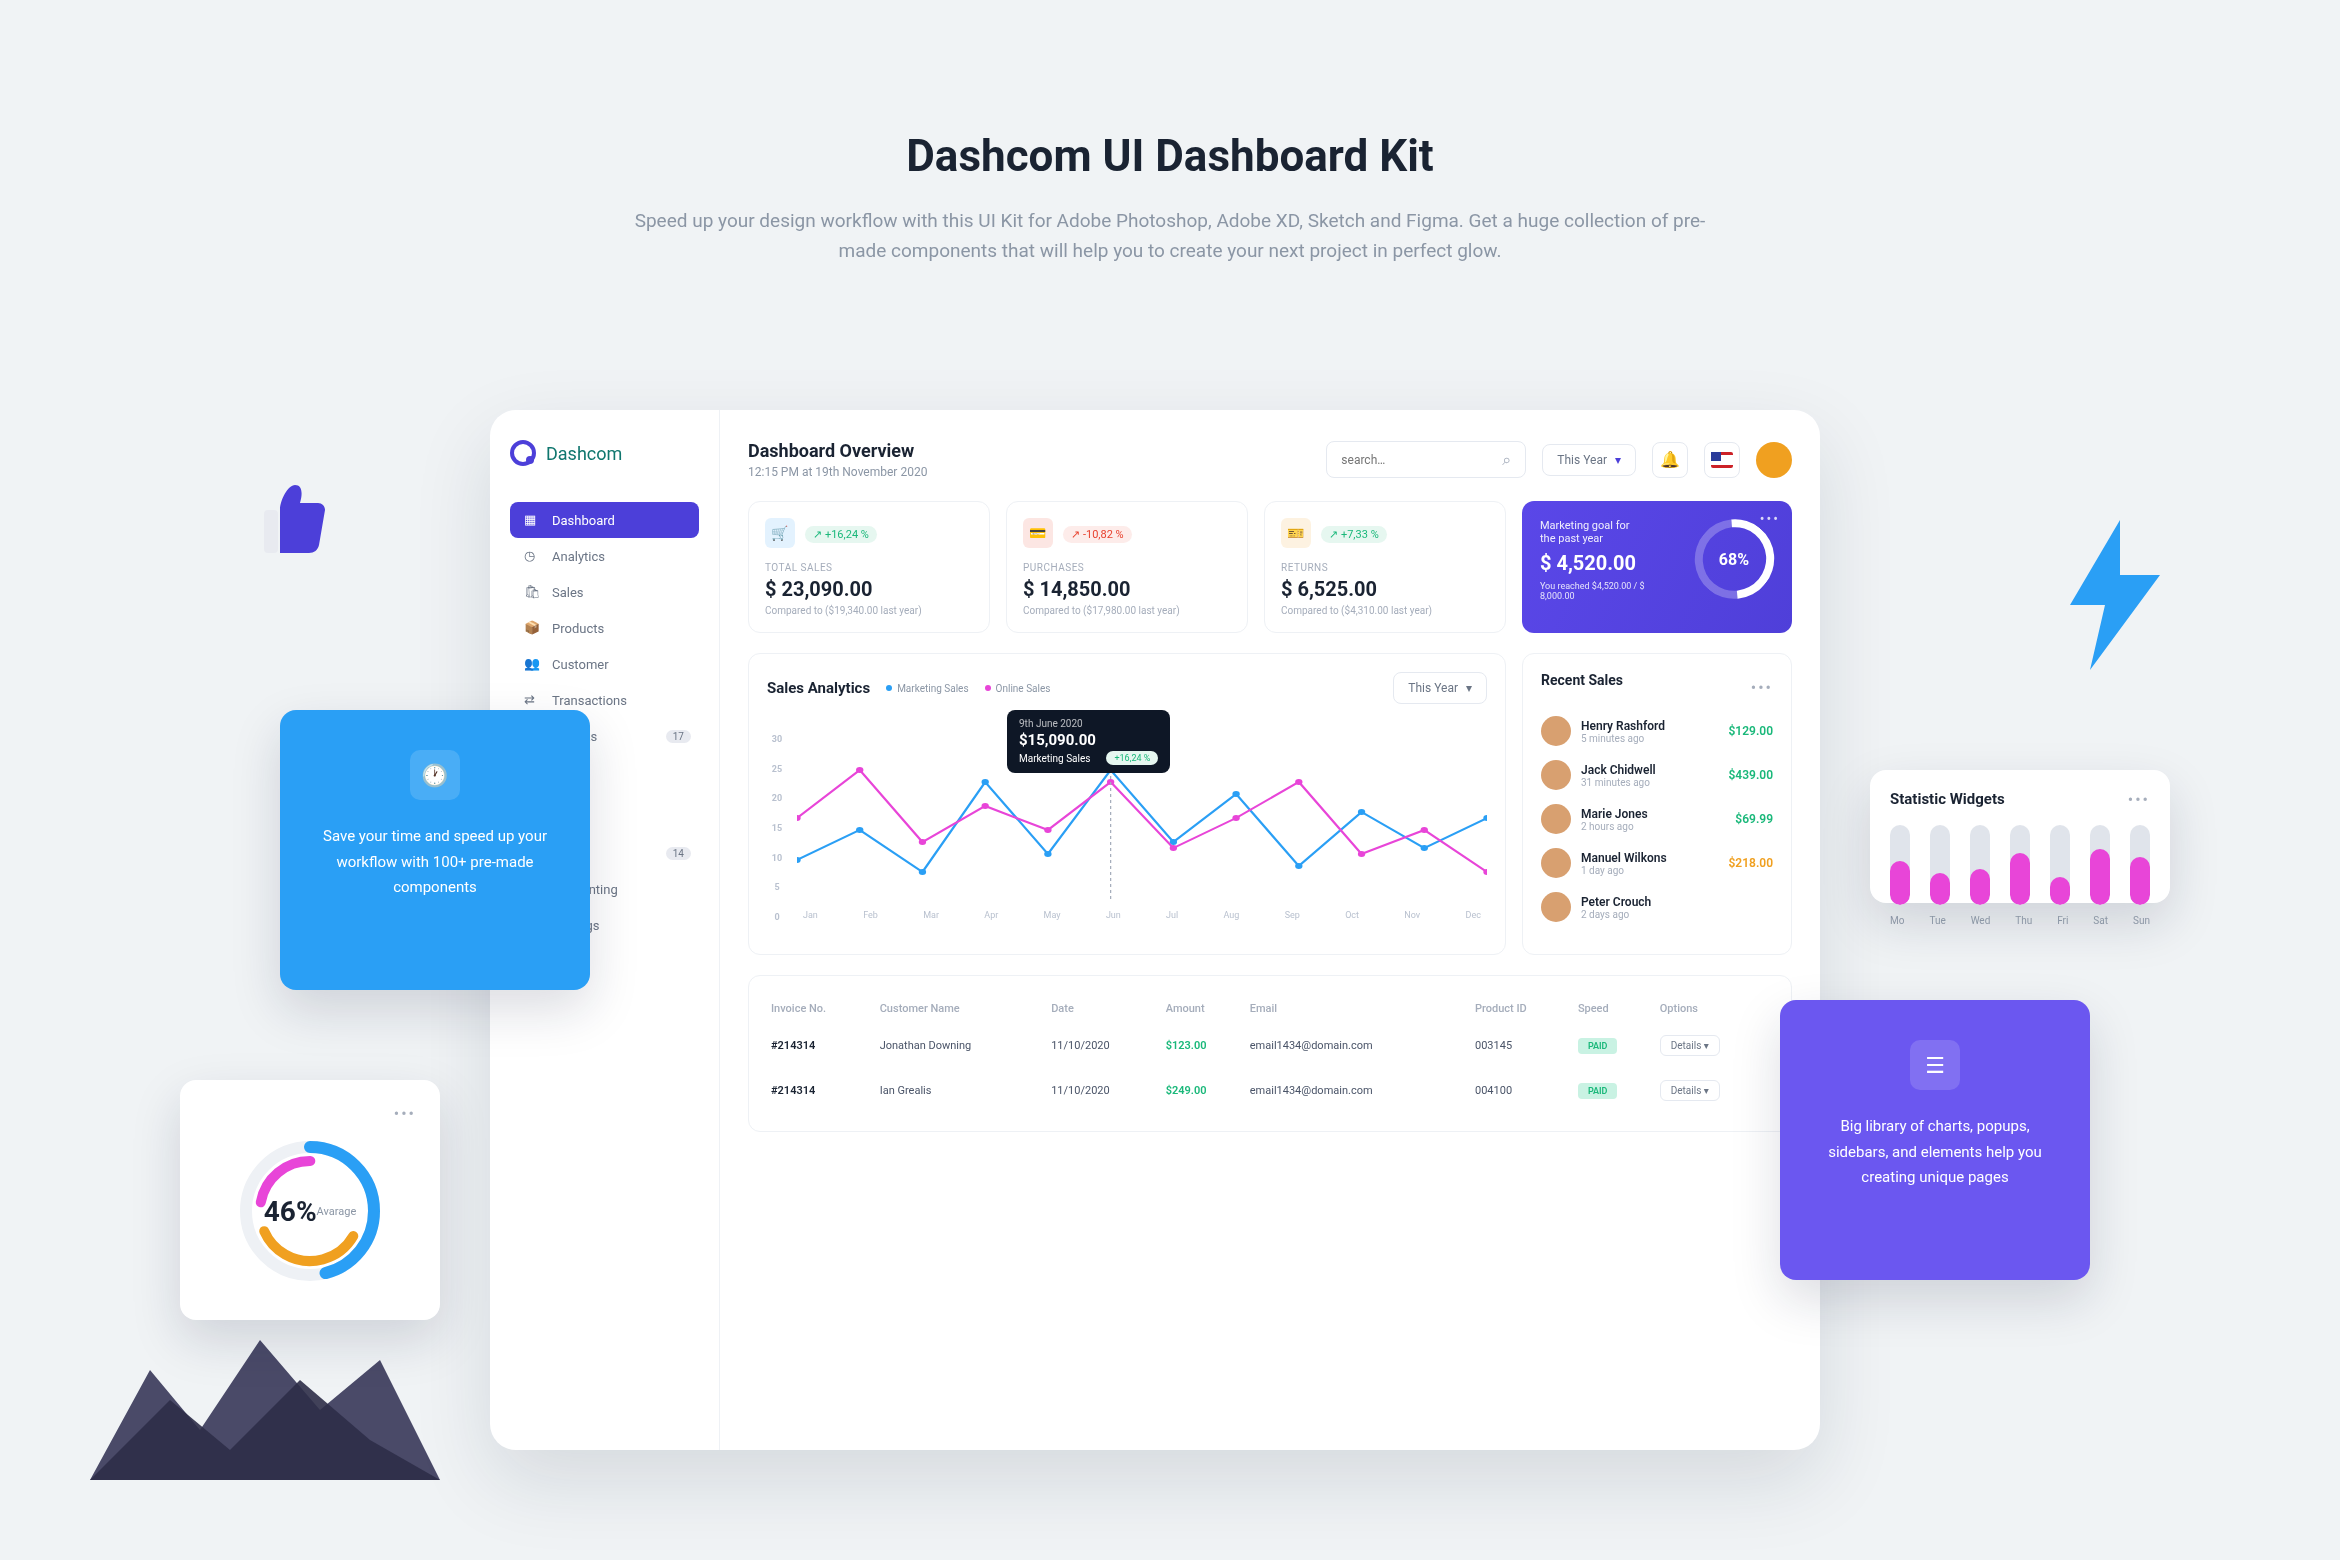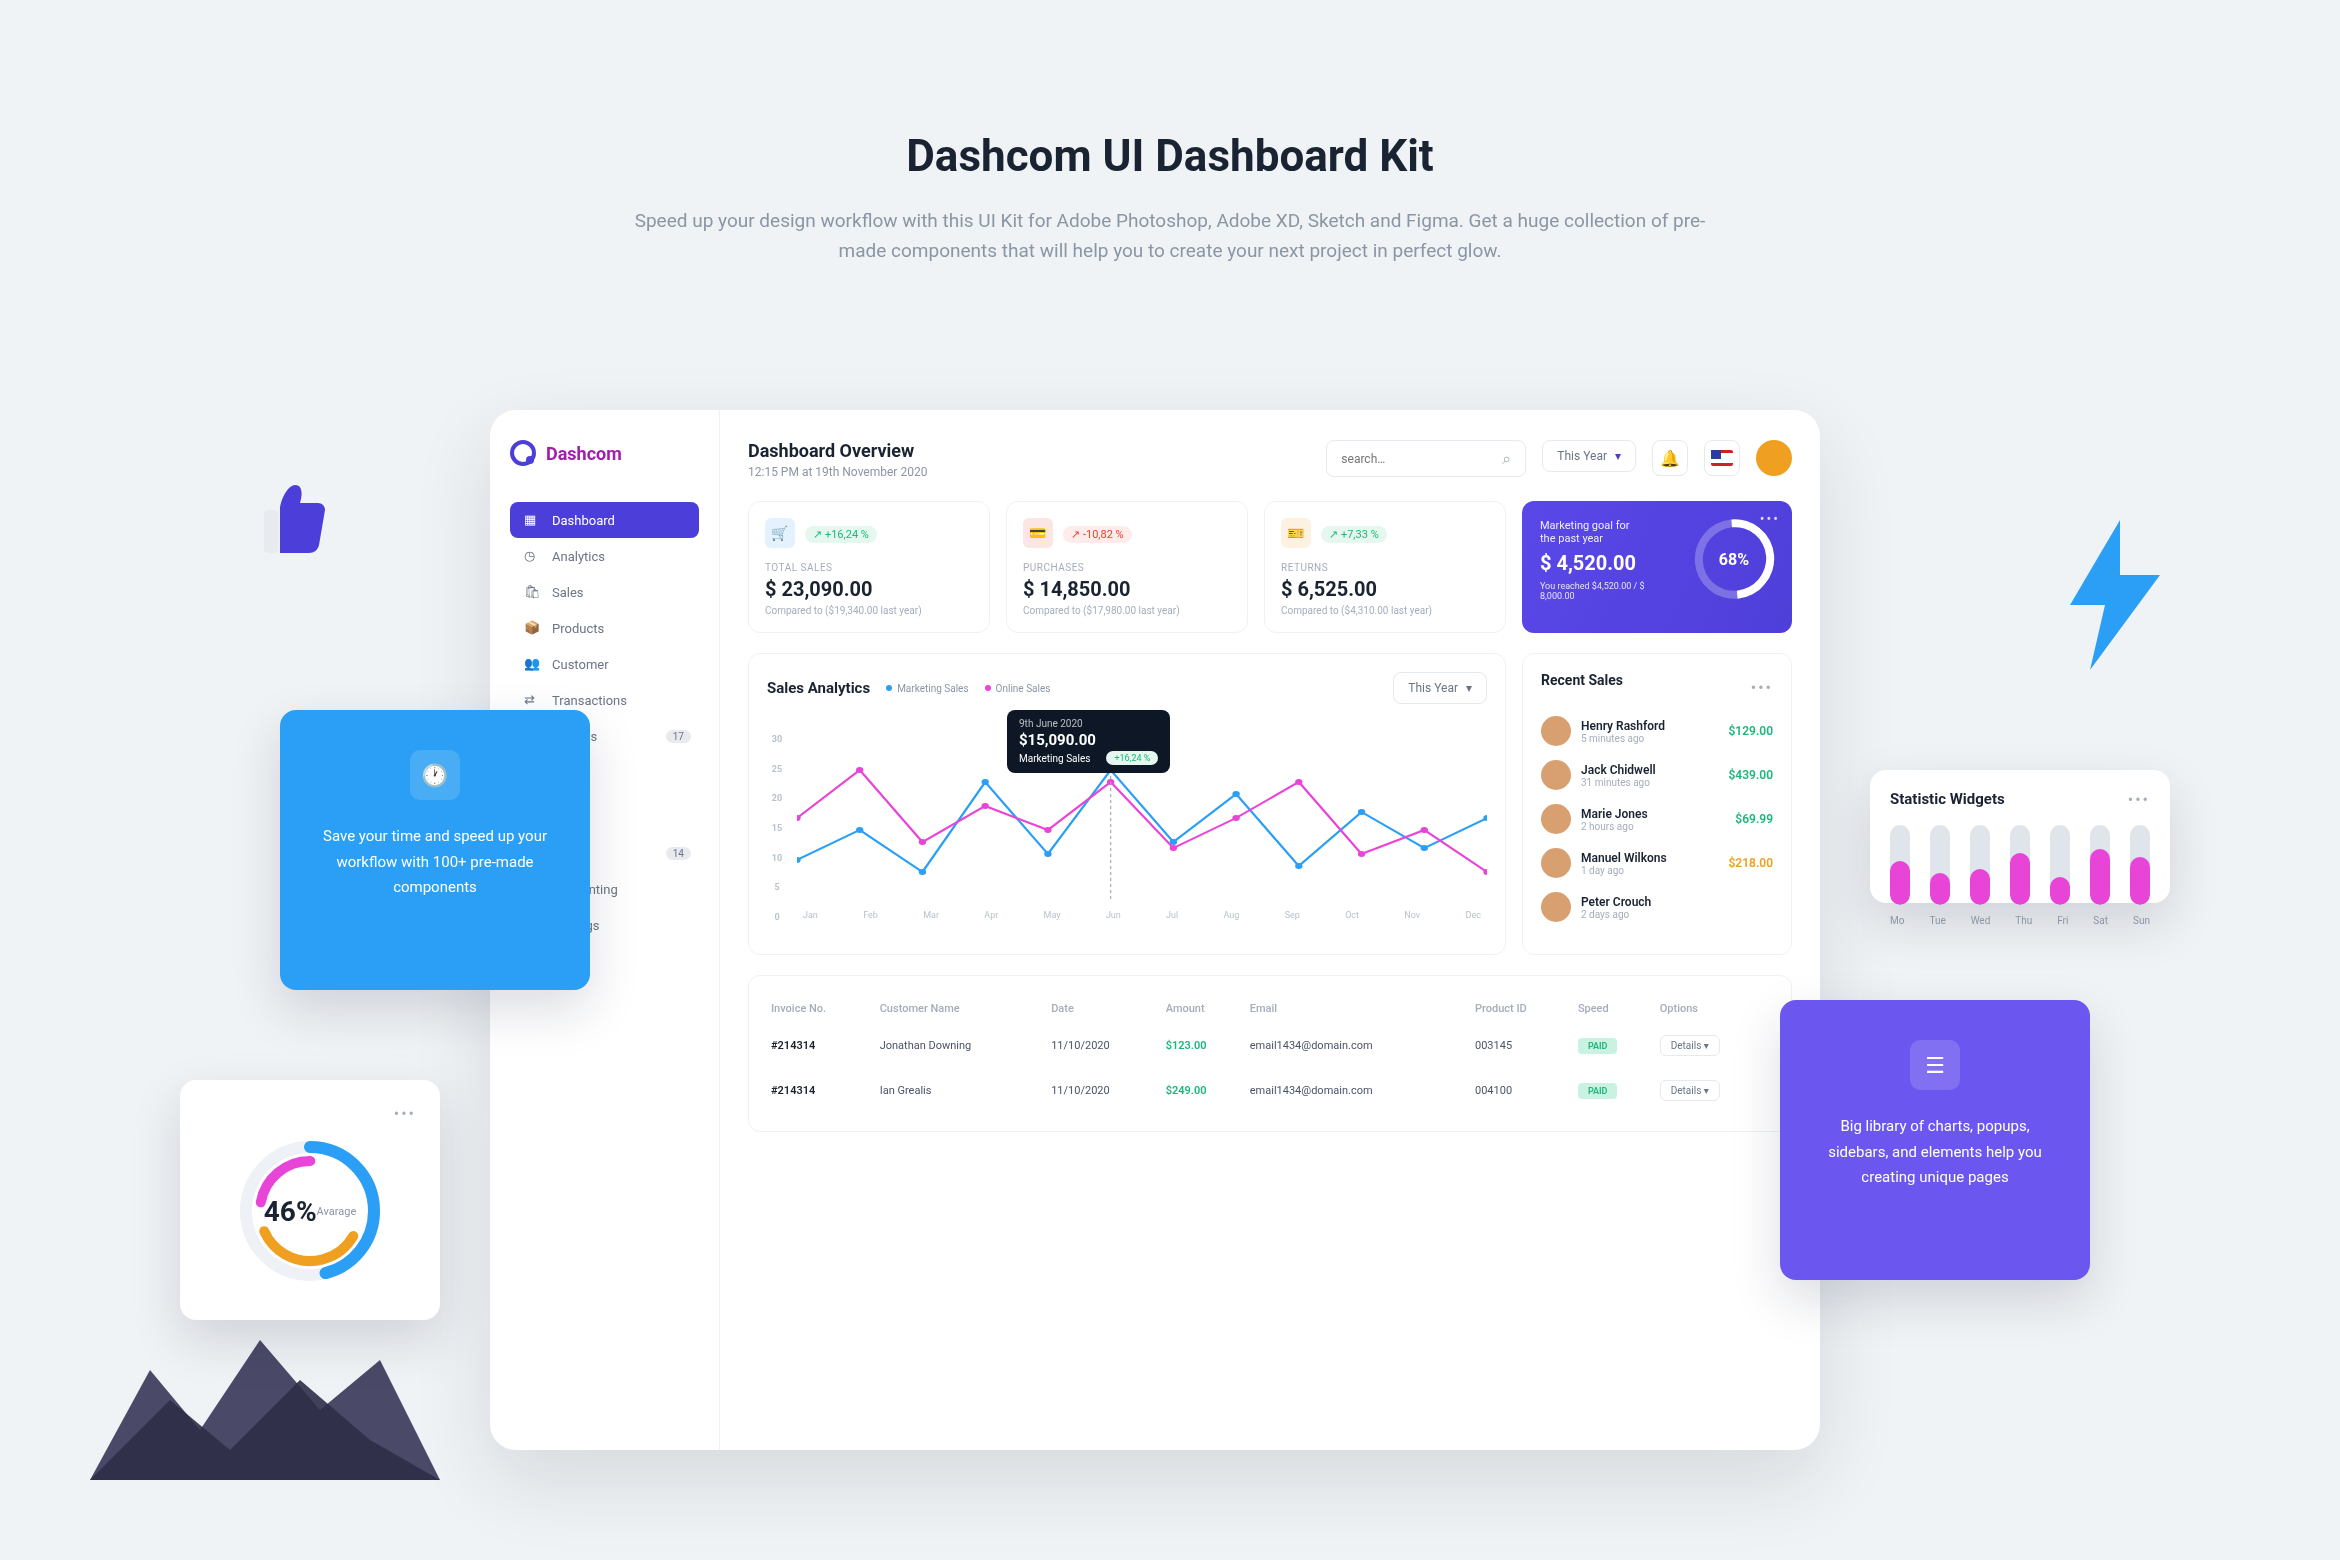--- a/index.html
+++ b/index.html
@@ -8,30 +8,30 @@
 .hero { text-align:center; padding-top:130px; }
 .hero h1 { font-size:44px; font-weight:700; color:#1a2332; margin-bottom:24px; }
 .hero p { font-size:19px; color:#8b96a5; max-width:1100px; margin:0 auto; line-height:1.6; }
 
 .app-frame { position:absolute; left:490px; top:410px; width:1330px; height:1040px; background:#fff; border-radius:26px; box-shadow:0 30px 80px rgba(20,30,60,.12); display:flex; }
 
 .sidebar { width:230px; padding:30px 20px; border-right:1px solid #eef1f5; }
 .logo { display:flex; align-items:center; gap:10px; margin-bottom:36px; }
 .logo-mark { width:26px; height:26px; border-radius:50%; border:4px solid #4c3fd9; position:relative; }
 .logo-mark::after { content:''; position:absolute; width:8px; height:8px; background:#4c3fd9; border-radius:50%; right:-2px; bottom:-2px; }
-.logo-text { font-weight:700; font-size:18px; color:#a21caf; }
+.logo-text { font-weight:400; font-size:18px; color:#0f766e; }
 .nav-group { margin-bottom:24px; }
 .nav-label { font-size:10px; text-transform:uppercase; color:#a5adbb; margin-bottom:10px; letter-spacing:.5px; }
 .nav-item { display:flex; align-items:center; gap:12px; padding:10px 14px; border-radius:8px; font-size:13px; color:#6b7585; cursor:pointer; position:relative; }
 .nav-item.active { background:#4c3fd9; color:#fff; }
 .nav-icon { width:16px; height:16px; display:inline-block; }
 .nav-badge { position:absolute; right:8px; background:#e8eaf0; color:#6b7585; font-size:10px; padding:1px 7px; border-radius:8px; }
 
 .main { flex:1; padding:30px 28px; overflow:hidden; }
-.topbar { display:flex; align-items:flex-start; gap:16px; margin-bottom:22px; }
+.topbar { display:flex; align-items:center; gap:16px; margin-bottom:22px; }
 .toptitle h2 { font-size:18px; font-weight:700; color:#1a2332; }
 .toptitle .ts { font-size:12px; color:#8b96a5; margin-top:4px; }
 .search { margin-left:auto; display:flex; align-items:center; border:1px solid #e5e9f0; border-radius:8px; padding:8px 14px; width:200px; }
 .search input { border:none; outline:none; font-size:12px; flex:1; color:#8b96a5; }
 .pill { border:1px solid #e5e9f0; border-radius:8px; padding:8px 14px; font-size:12px; color:#6b7585; display:flex; align-items:center; gap:8px; cursor:pointer; }
 .icon-btn { width:36px; height:36px; border:1px solid #e5e9f0; border-radius:8px; display:flex; align-items:center; justify-content:center; cursor:pointer; }
 .flag { width:22px; height:16px; background:linear-gradient(#cc2127 0 20%,#fff 20% 80%,#cc2127 80%); border-radius:2px; position:relative; }
 .flag::before { content:''; position:absolute; left:0; top:0; width:10px; height:9px; background:#2b3c9a; }
 .avatar { width:36px; height:36px; border-radius:50%; background:#f0a020; }
 

